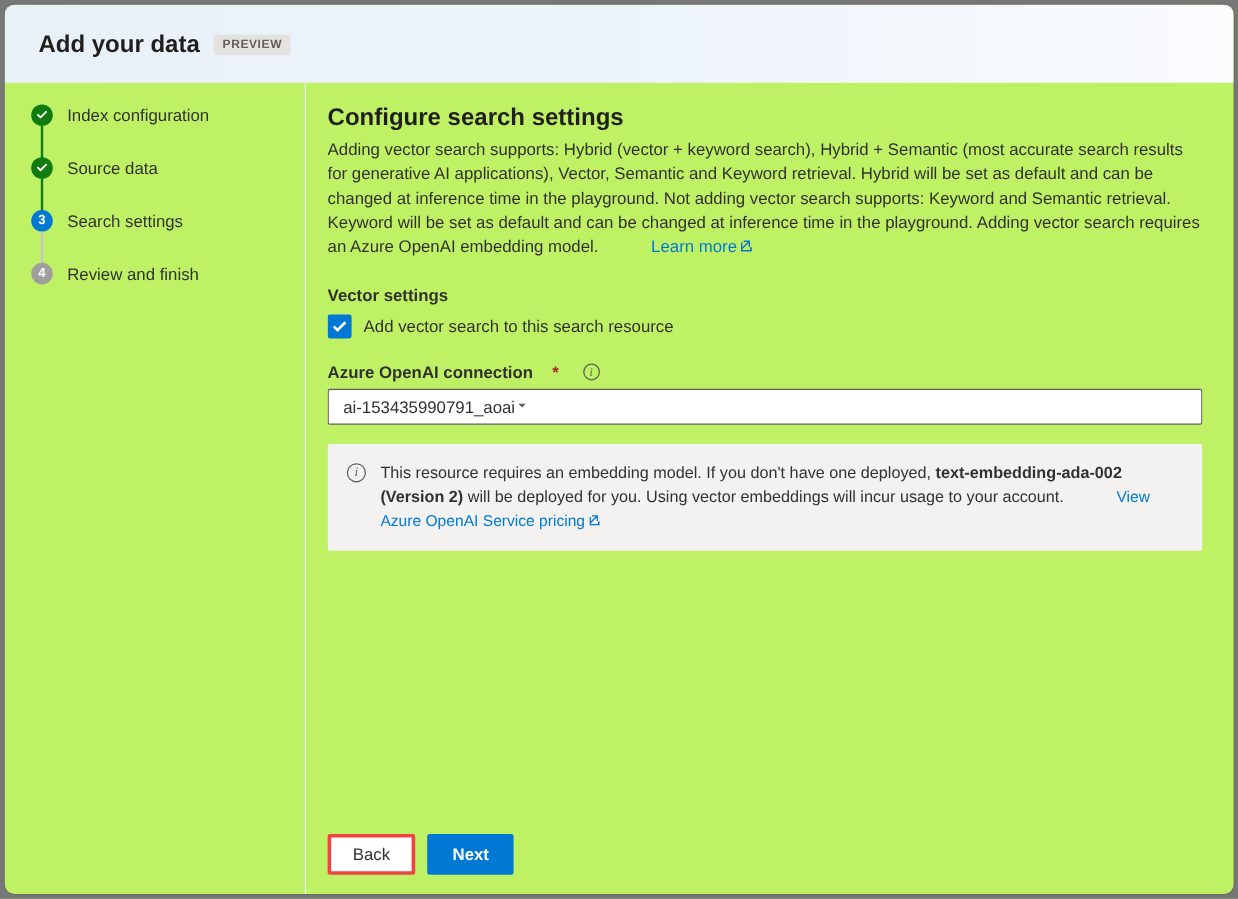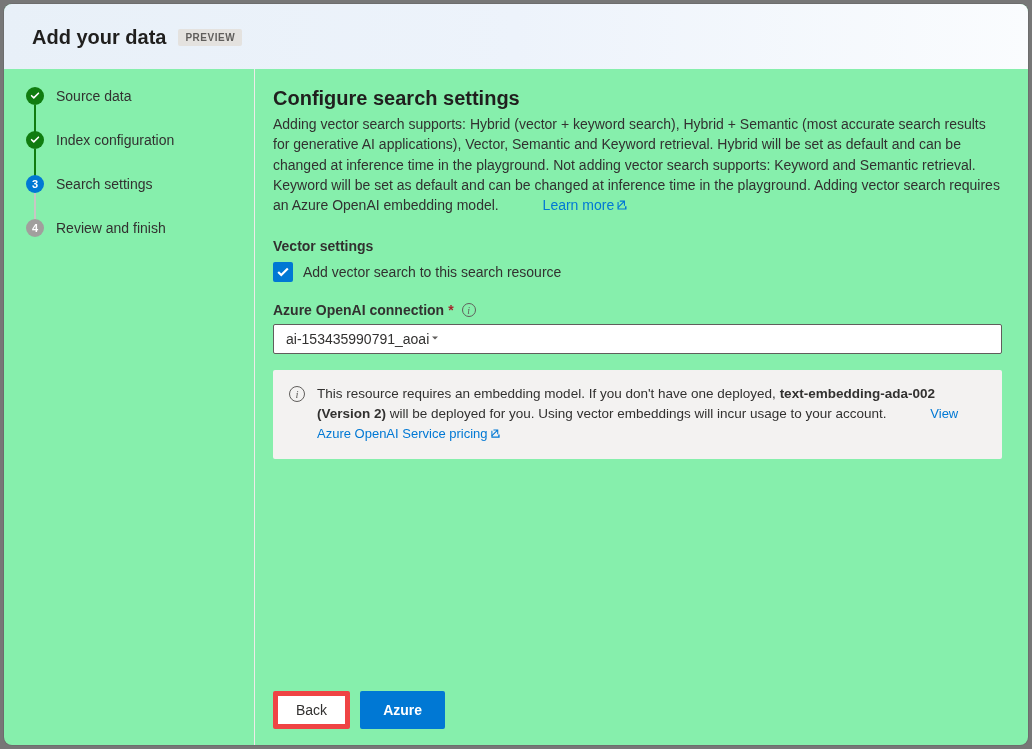--- a/index.html
+++ b/index.html
@@ -15,21 +15,21 @@
       overflow: hidden;
       font-size: 14px;
       color: #323130;
     }
     .modal {
       position: absolute;
       top: 4px;
       left: 4px;
       right: 4px;
       bottom: 4px;
-      background: #86efac;
+      background: #bef264;
       border-radius: 8px;
       overflow: hidden;
       display: flex;
       flex-direction: column;
       box-shadow: 0 0 0 1px rgba(0,0,0,0.08);
     }
     .modal-header {
       background: linear-gradient(to right, #e8f0f8 0%, #edf3fb 50%, #fafcfe 100%);
       padding: 22px 28px 20px 28px;
       display: flex;
@@ -180,21 +180,21 @@
       fill: none;
       stroke: #fff;
       stroke-width: 2.5;
     }
     .field-label {
       font-size: 14px;
       font-weight: 600;
       margin-bottom: 6px;
       display: flex;
       align-items: center;
-      gap: 4px;
+      gap: 16px;
     }
     .required {
       color: #a4262c;
     }
     .info-icon {
       width: 14px;
       height: 14px;
       border: 1px solid #605e5c;
       border-radius: 50%;
       display: inline-flex;
@@ -259,21 +259,21 @@
     .footer-left, .footer-right {
       display: flex;
       gap: 10px;
     }
     .btn {
       padding: 6px 18px;
       font-size: 14px;
       border-radius: 2px;
       cursor: pointer;
       font-family: inherit;
-      border: 5px solid #ef4444;
+      border: 3px solid #ef4444;
       background: #fff;
       color: #323130;
     }
     .btn.primary {
       background: #0078d4;
       border-color: #0078d4;
       color: #fff;
       font-weight: 600;
     }
     .btn.disabled {
@@ -293,30 +293,30 @@
   </div>
   <div class="modal-body">
     <div class="sidebar">
       <ul class="step-list">
         <li class="step-item">
           <span class="step-circle done">
             <svg viewBox="0 0 16 16">
                 <path d="M13.5 3.5L6 11 2.5 7.5" stroke="#fff" stroke-width="2.5" fill="none" stroke-linecap="round" stroke-linejoin="round"></path>
               </svg>
           </span>
-          <span class="step-label">Source data</span>
+          <span class="step-label">Index configuration</span>
           <span class="connector"></span>
         </li>
         <li class="step-item">
           <span class="step-circle done">
             <svg viewBox="0 0 16 16">
                 <path d="M13.5 3.5L6 11 2.5 7.5" stroke="#fff" stroke-width="2.5" fill="none" stroke-linecap="round" stroke-linejoin="round"></path>
               </svg>
           </span>
-          <span class="step-label">Index configuration</span>
+          <span class="step-label">Source data</span>
           <span class="connector"></span>
         </li>
         <li class="step-item">
           <span class="step-circle active">3</span>
           <span class="step-label active">Search settings</span>
           <span class="connector gray"></span>
         </li>
         <li class="step-item">
           <span class="step-circle pending">4</span>
           <span class="step-label">Review and finish</span>
@@ -360,18 +360,18 @@
             <span>This resource requires an embedding model. If you don't have one deployed, </span><b>text-embedding-ada-002 (Version 2)</b><span> will be deployed for you. Using vector embeddings will incur usage to your account. </span> <a class="link" style="font-size:13px"><span>View Azure OpenAI Service pricing</span><span class="link-ext-icon"><svg width="11" height="11" viewBox="0 0 16 16">
                     <path d="M12 2H5v1.5h4.4L2 10.9 3.1 12 10.5 4.6V9H12V2z" fill="#0078d4"></path>
                     <path d="M12 12.5H3.5V4H2v10h12V9.5h-2v3z" fill="#0078d4"></path>
                   </svg></span></a>
           </div>
         </div>
       </div>
       <div class="footer">
         <div class="footer-left">
           <button class="btn">Back</button>
-          <button class="btn primary">Azure</button>
+          <button class="btn primary">Next</button>
         </div>
       </div>
     </div>
   </div>
 </div>
 
 </body></html>

